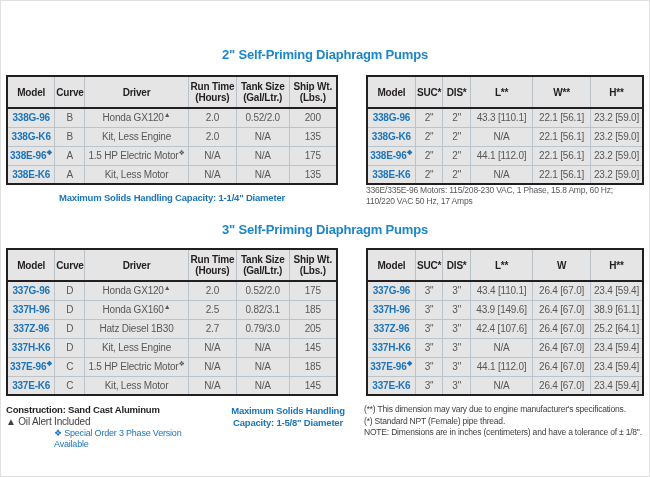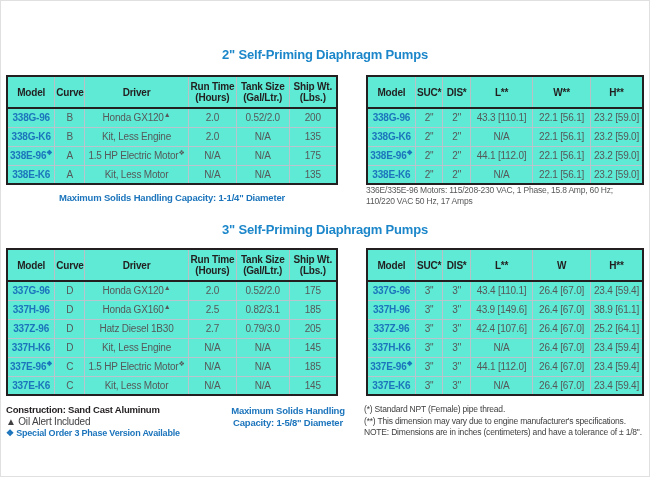--- a/index.html
+++ b/index.html
@@ -13,21 +13,21 @@
   .section-title {
     text-align:center; color:#1b86c9; font-size:13px; font-weight:bold;
   }
   .title-2in { padding-top:46px; margin-bottom:13px; }
   .title-3in { margin-top:15px; margin-bottom:11px; }
   .tables-row { display:flex; justify-content:space-between; align-items:flex-start; }
   .col-left  { width:332px; }
   .col-right { width:278px; }
   table {
     width:100%; border-collapse:collapse; table-layout:fixed;
-    border:2px solid #231f20; background:#5eead4;padding-left:31px;
+    border:2px solid #231f20; background:#e5e5e5;padding-left:31px;
   }
   th {
     height:32px; border-bottom:2px solid #231f20; border-right:1px solid #b9c0c6;
     font-size:10px; line-height:11px; font-weight:bold; color:#231f20;
     text-align:center; vertical-align:middle; padding:2px 1px;
   }
   td {
     height:19px; border:1px solid #b9c4cd; font-size:10px; color:#57585a;
     text-align:center; vertical-align:middle; padding:0 1px; white-space:nowrap;
   }
@@ -47,21 +47,21 @@
     font-weight:bold; font-size:9.5px;
   }
   .dim-note {
     color:#58595b; font-size:8.5px; line-height:11px;
     padding-right:10px;
   }
   .footer-row { display:flex; margin-top:8px; }
   .footer-left { width:207px; }
   .construction { font-weight:bold; color:#231f20; font-size:9.5px; line-height:12px; }
   .oil-alert { color:#414042; font-size:10px; line-height:11.5px; }
-  .special-order { color:#1c75bc; font-weight:bold; font-size:9px; line-height:11.5px; }
+  .special-order { color:#1c75bc; font-weight:normal; font-size:9px; line-height:11.5px;margin-left:48px; }
   .footer-mid {
     width:150px; text-align:center; color:#1c75bc; font-weight:bold;
     font-size:9.5px; line-height:12px; padding-top:1px;
   }
   .footer-right {
     width:280px; margin-left:auto; color:#414042; font-size:8.5px; line-height:11.5px;
   }
 </style>
 </head>
 <body>
@@ -337,19 +337,19 @@
   </div>
 
   <div class="footer-row">
     <div class="footer-left">
       <div class="construction">Construction: Sand Cast Aluminum</div>
       <div class="oil-alert">▲ Oil Alert Included</div>
       <div class="special-order">❖ Special Order 3 Phase Version Available</div>
     </div>
     <div class="footer-mid">Maximum Solids Handling Capacity: 1-5/8" Diameter</div>
     <div class="footer-right">
+      <div>(**) This dimension may vary due to engine manufacturer's specifications.</div>
       <div>(*) Standard NPT (Female) pipe thread.</div>
-      <div>(**) This dimension may vary due to engine manufacturer's specifications.</div>
       <div>NOTE: Dimensions are in inches (centimeters) and have a tolerance of ± 1/8".</div>
     </div>
   </div>
 
 </div>
 
 </body></html>

